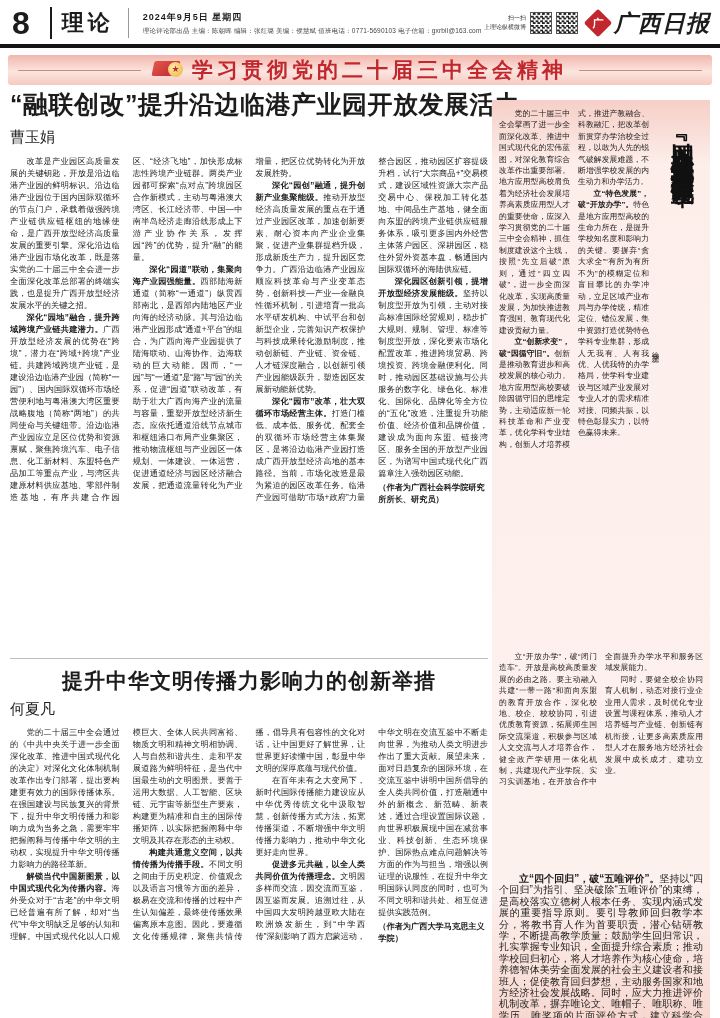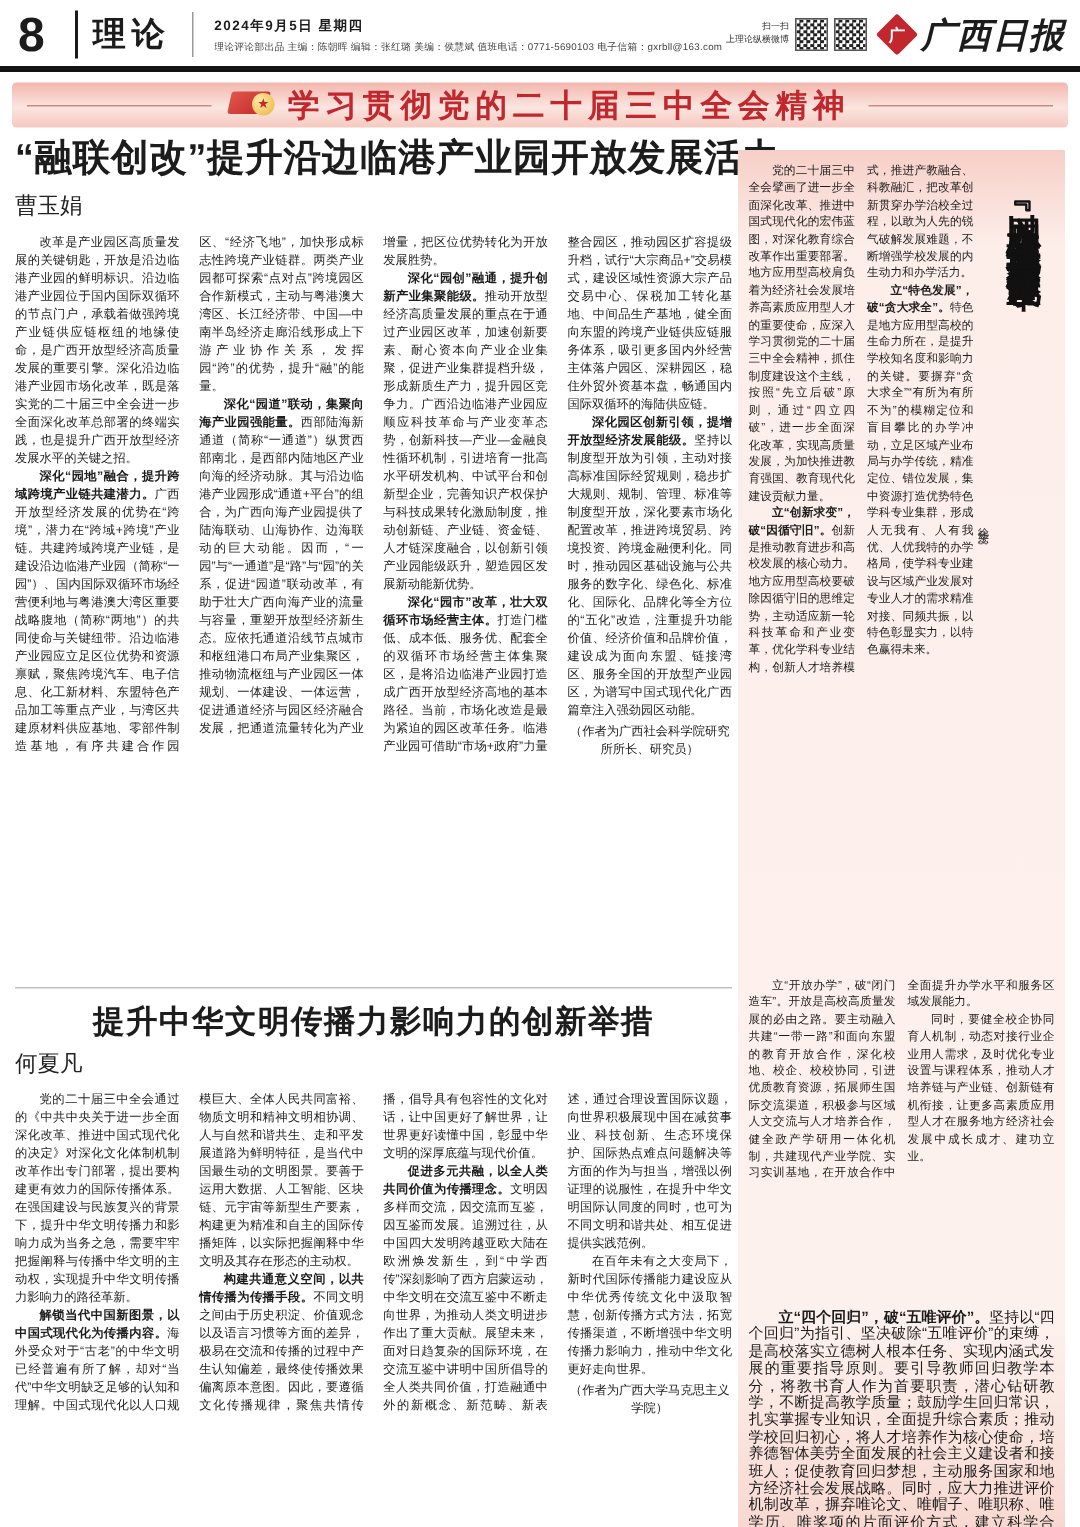--- a/index.html
+++ b/index.html
@@ -36,21 +36,21 @@
         background:radial-gradient(circle at 35% 35%,#ffe9a8,#e8b33a);display:flex;align-items:center;justify-content:center;
         color:#c1272d;font-size:9px;line-height:1;}
   .banner .slogan{font-size:21px;font-weight:700;color:#c1272d;letter-spacing:4px;white-space:nowrap;}
   
   .left-zone{position:absolute;left:10px;top:88px;width:478px;}
   .main-title{font-size:25px;font-weight:900;text-align:center;letter-spacing:0.5px;white-space:nowrap;}
   .byline{text-align:left;font-size:15px;color:#222;margin:7px 0 9px 0;}
   .cols{column-gap:13px;text-align:justify;overflow:hidden;}
   .cols p{margin:0;text-indent:2em;}
   .cols .lead{font-weight:bold;}
-  .attrib{text-align:center;font-weight:normal;text-indent:0 !important;margin-top:2px !important;}
+  .attrib{text-align:left;font-weight:bold;text-indent:0 !important;margin-top:2px !important;}
   .main-cols{column-count:4;height:492px;font-size:8.2px;line-height:12px;}
   .bottom-article{border-top:1px solid #bfbfbf;margin-top:10px;padding-top:8px;}
   .bottom-title{font-family:"Liberation Serif",serif;font-size:21px;font-weight:700;text-align:center;letter-spacing:1px;white-space:nowrap;}
   .bottom-cols{column-count:4;height:268px;font-size:8.2px;line-height:12px;margin-top:8px;}
   
   .right-panel{position:absolute;left:492px;top:100px;width:218px;height:920px;box-sizing:border-box;
         padding:8px 7px;background:linear-gradient(180deg,#f6cfc7 0%,#fdeeea 7%,#fdf1ee 85%,#f7d8d0 100%);}
   .panel-top{display:flex;}
   .pt-cols{flex:1;column-count:2;column-gap:8px;height:538px;font-size:7.8px;line-height:11.4px;text-align:justify;overflow:hidden;}
   .pt-cols p{margin:0;text-indent:2em;}
@@ -125,33 +125,33 @@
       </div>
     </article>
 
     <article class="bottom-article">
       <h2 class="bottom-title" style="margin:0;">提升中华文明传播力影响力的创新举措</h2>
       <div class="byline" style="margin:5px 0 0 0;">何夏凡</div>
       <div class="cols bottom-cols">
         <p><b class="lead"></b><span>党的二十届三中全会通过的《中共中央关于进一步全面深化改革、推进中国式现代化的决定》对深化文化体制机制改革作出专门部署，提出要构建更有效力的国际传播体系。在强国建设与民族复兴的背景下，提升中华文明传播力和影响力成为当务之急，需要牢牢把握阐释与传播中华文明的主动权，实现提升中华文明传播力影响力的路径革新。</span></p>
         <p><b class="lead">解锁当代中国新图景，以中国式现代化为传播内容。</b><span>海外受众对于“古老”的中华文明已经普遍有所了解，却对“当代”中华文明缺乏足够的认知和理解。中国式现代化以人口规模巨大、全体人民共同富裕、物质文明和精神文明相协调、人与自然和谐共生、走和平发展道路为鲜明特征，是当代中国最生动的文明图景。要善于运用大数据、人工智能、区块链、元宇宙等新型生产要素，构建更为精准和自主的国际传播矩阵，以实际把握阐释中华文明及其存在形态的主动权。</span></p>
         <p><b class="lead">构建共通意义空间，以共情传播为传播手段。</b><span>不同文明之间由于历史积淀、价值观念以及语言习惯等方面的差异，极易在交流和传播的过程中产生认知偏差，最终使传播效果偏离原本意图。因此，要遵循文化传播规律，聚焦共情传播，倡导具有包容性的文化对话，让中国更好了解世界，让世界更好读懂中国，彰显中华文明的深厚底蕴与现代价值。</span></p>
+        <p><b class="lead"></b><span>在百年未有之大变局下，新时代国际传播能力建设应从中华优秀传统文化中汲取智慧，创新传播方式方法，拓宽传播渠道，不断增强中华文明传播力影响力，推动中华文化更好走向世界。</span></p>
         <p><b class="lead">促进多元共融，以全人类共同价值为传播理念。</b><span>文明因多样而交流，因交流而互鉴，因互鉴而发展。追溯过往，从中国四大发明跨越亚欧大陆在欧洲焕发新生，到“中学西传”深刻影响了西方启蒙运动，中华文明在交流互鉴中不断走向世界，为推动人类文明进步作出了重大贡献。展望未来，面对日趋复杂的国际环境，在交流互鉴中讲明中国所倡导的全人类共同价值，打造融通中外的新概念、新范畴、新表述，通过合理设置国际议题，向世界积极展现中国在减贫事业、科技创新、生态环境保护、国际热点难点问题解决等方面的作为与担当，增强以例证理的说服性，在提升中华文明国际认同度的同时，也可为不同文明和谐共处、相互促进提供实践范例。</span></p>
-        <p><b class="lead"></b><span>在百年未有之大变局下，新时代国际传播能力建设应从中华优秀传统文化中汲取智慧，创新传播方式方法，拓宽传播渠道，不断增强中华文明传播力影响力，推动中华文化更好走向世界。</span></p>
         <p class="attrib">（作者为广西大学马克思主义学院）</p>
       </div>
     </article>
   </div>
 
   <aside class="right-panel">
     <div class="panel-top">
       <div class="pt-cols">
         <p><b class="lead"></b><span>党的二十届三中全会擘画了进一步全面深化改革、推进中国式现代化的宏伟蓝图，对深化教育综合改革作出重要部署。地方应用型高校肩负着为经济社会发展培养高素质应用型人才的重要使命，应深入学习贯彻党的二十届三中全会精神，抓住制度建设这个主线，按照“先立后破”原则，通过“四立四破”，进一步全面深化改革，实现高质量发展，为加快推进教育强国、教育现代化建设贡献力量。</span></p>
         <p><b class="lead">立“创新求变”，破“因循守旧”。</b><span>创新是推动教育进步和高校发展的核心动力。地方应用型高校要破除因循守旧的思维定势，主动适应新一轮科技革命和产业变革，优化学科专业结构，创新人才培养模式，推进产教融合、科教融汇，把改革创新贯穿办学治校全过程，以敢为人先的锐气破解发展难题，不断增强学校发展的内生动力和办学活力。</span></p>
-        <p><b class="lead">立“特色发展”，破“贪大求全”。</b><span>特色是地方应用型高校的生命力所在，是提升学校知名度和影响力的关键。要摒弃“贪大求全”“有所为有所不为”的模糊定位和盲目攀比的办学冲动，立足区域产业布局与办学传统，精准定位、错位发展，集中资源打造优势特色学科专业集群，形成人无我有、人有我优、人优我特的办学格局，使学科专业建设与区域产业发展对专业人才的需求精准对接、同频共振，以特色彰显实力，以特色赢得未来。</span></p>
+        <p><b class="lead">立“特色发展”，破“开放办学”。</b><span>特色是地方应用型高校的生命力所在，是提升学校知名度和影响力的关键。要摒弃“贪大求全”“有所为有所不为”的模糊定位和盲目攀比的办学冲动，立足区域产业布局与办学传统，精准定位、错位发展，集中资源打造优势特色学科专业集群，形成人无我有、人有我优、人优我特的办学格局，使学科专业建设与区域产业发展对专业人才的需求精准对接、同频共振，以特色彰显实力，以特色赢得未来。</span></p>
       </div>
       <div class="vstrip">
         <div class="vtitle">以『四立四破』推进地方应用型高校全面深化改革</div>
         <div class="vauthor">徐华蕊</div>
       </div>
     </div>
     <div class="panel-mid">
       <p><b class="lead">立“开放办学”，破“闭门造车”。</b><span>开放是高校高质量发展的必由之路。要主动融入共建“一带一路”和面向东盟的教育开放合作，深化校地、校企、校校协同，引进优质教育资源，拓展师生国际交流渠道，积极参与区域人文交流与人才培养合作，健全政产学研用一体化机制，共建现代产业学院、实习实训基地，在开放合作中全面提升办学水平和服务区域发展能力。</span></p>
       <p><b class="lead"></b><span>同时，要健全校企协同育人机制，动态对接行业企业用人需求，及时优化专业设置与课程体系，推动人才培养链与产业链、创新链有机衔接，让更多高素质应用型人才在服务地方经济社会发展中成长成才、建功立业。</span></p>
     </div>

